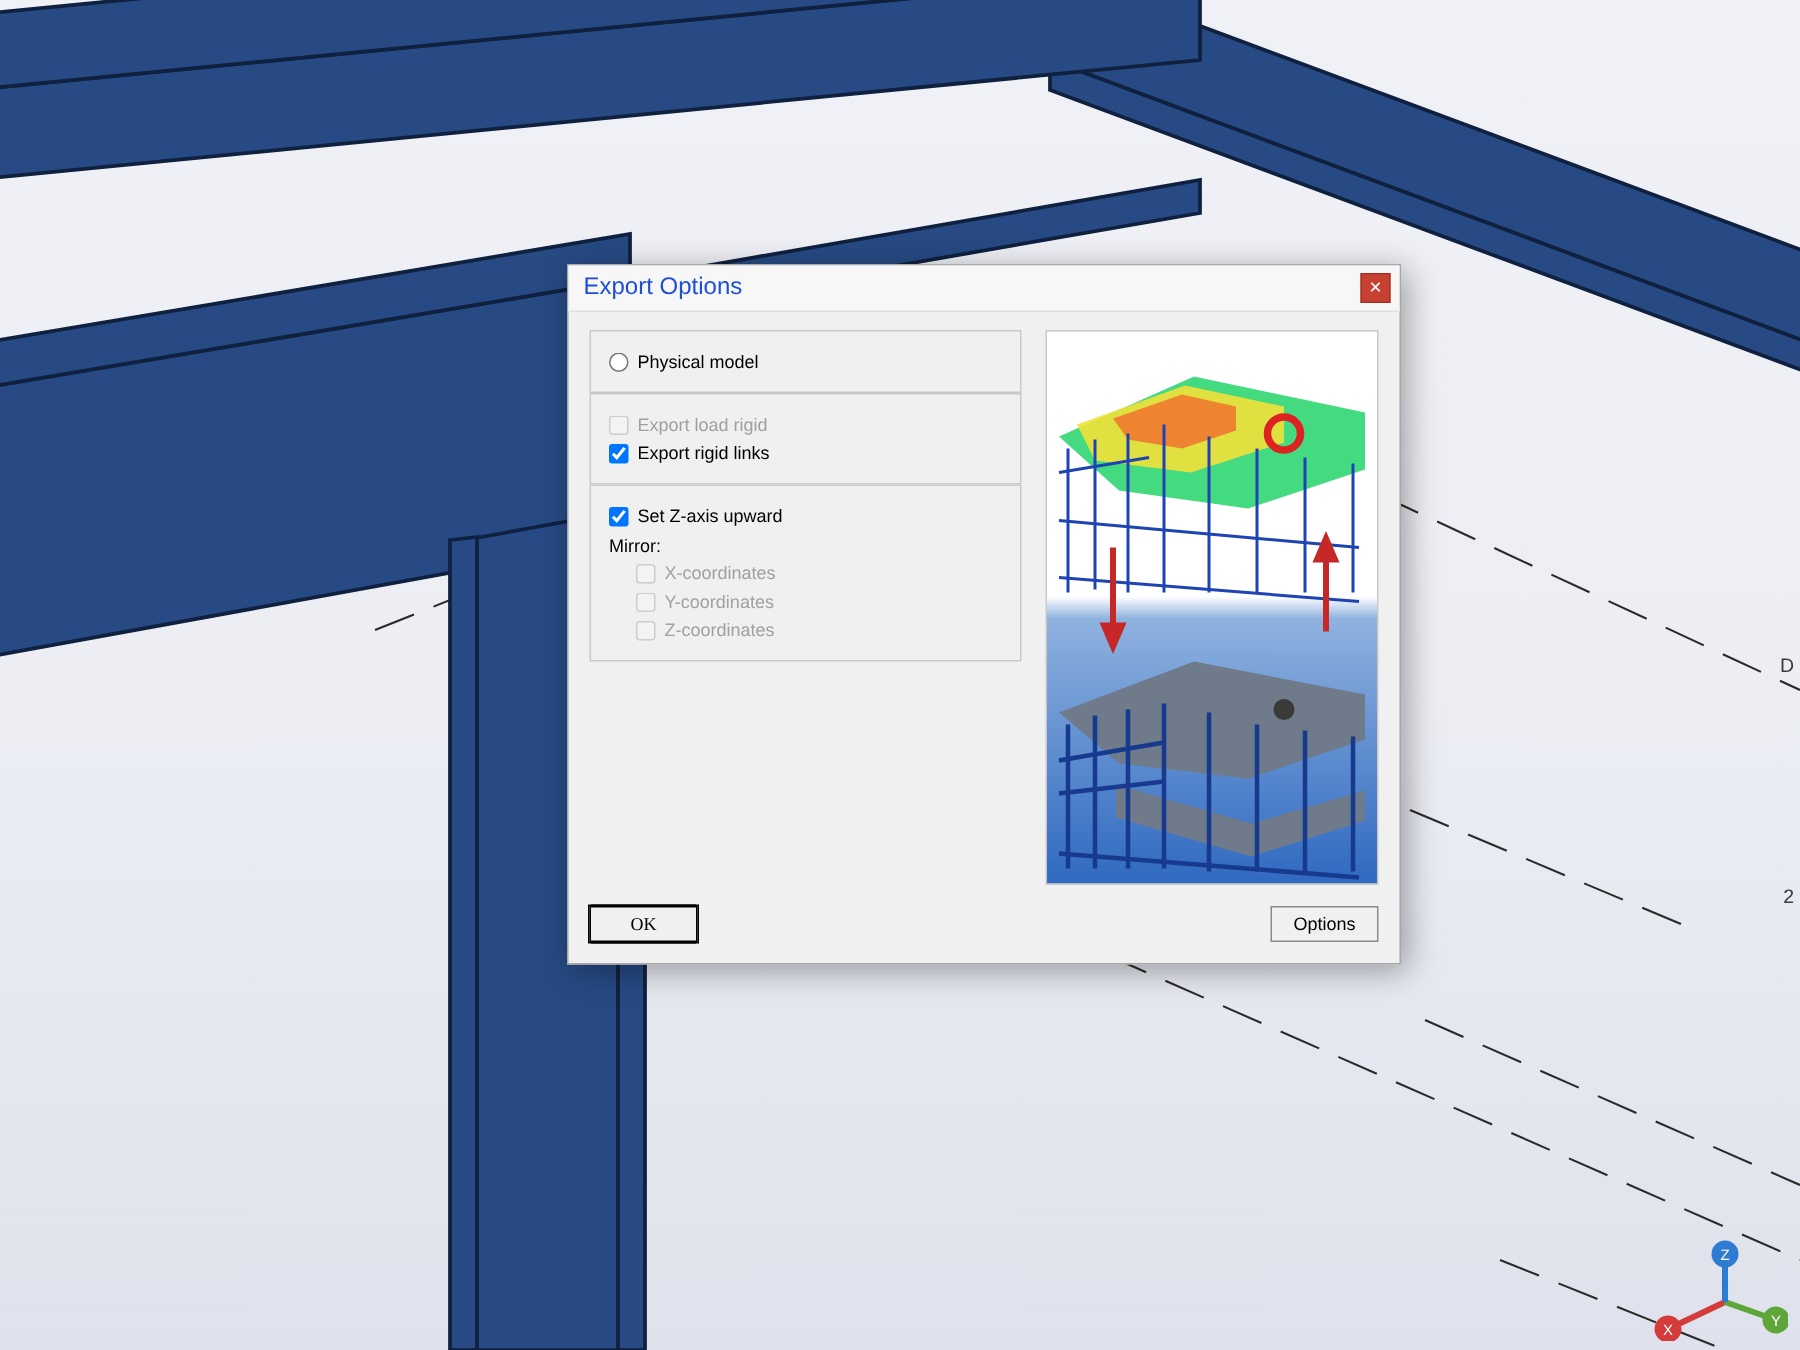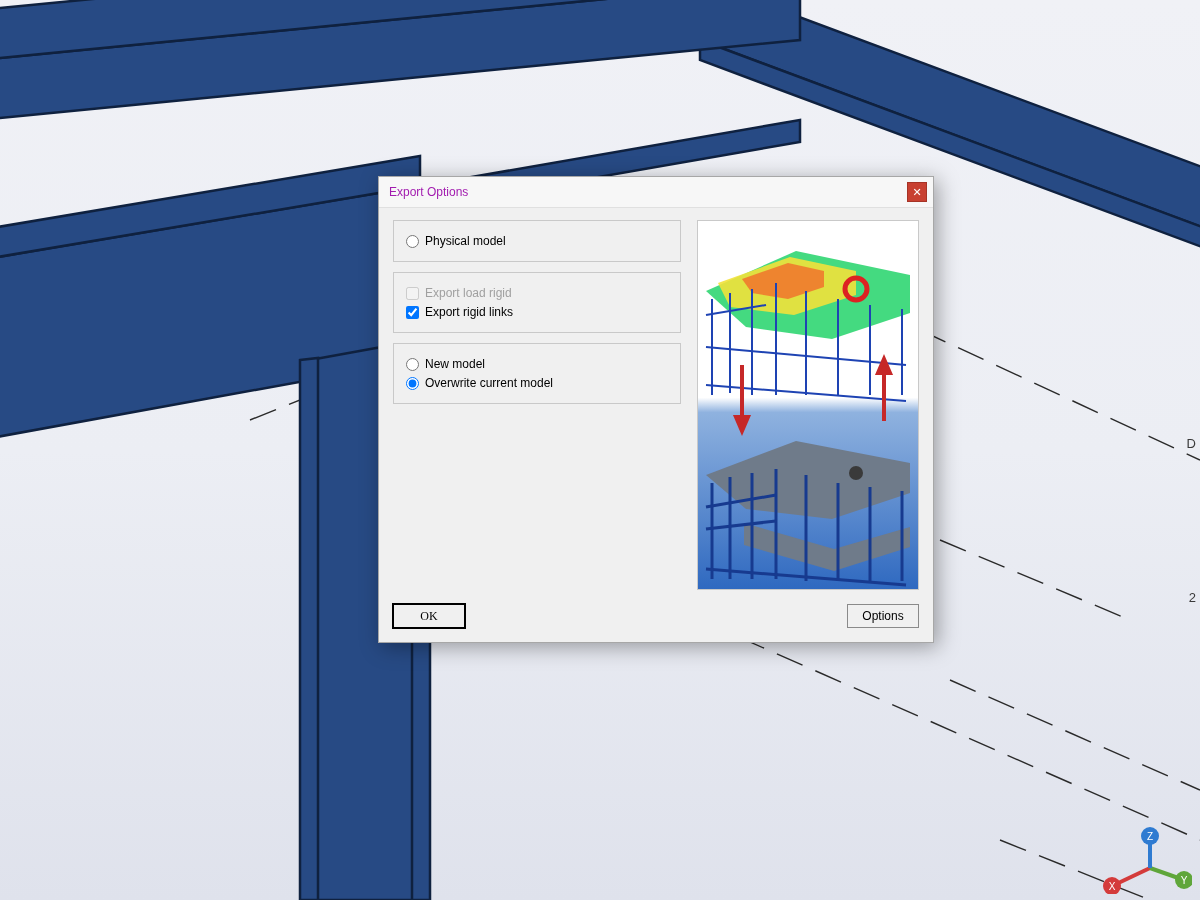--- a/index.html
+++ b/index.html
@@ -1,23 +1,23 @@
 <!DOCTYPE html>
 <html><head>
 <meta charset="utf-8">
 <style>
   html,body{margin:0;padding:0;width:1200px;height:900px;overflow:hidden;font-family:"Segoe UI",Tahoma,sans-serif;font-size:12px;color:#000;background:#fff;}
   .viewport{position:absolute;inset:0;background:linear-gradient(#f0f1f6 0%,#eceef4 50%,#dfe2ec 100%);}
   .viewport svg{position:absolute;inset:0;}
   .dialog{position:absolute;left:378px;top:176px;width:554px;background:#f0f0f0;border:1px solid #a7a7a7;box-shadow:4px 4px 20px rgba(0,0,0,0.35);}
   .titlebar{height:30px;display:flex;align-items:center;padding:0 0 0 10px;background:#f7f7f7;border-bottom:1px solid #e0e0e0;}
-  .titlebar .title{flex:1;font-size:12px;color:#a21caf;}
+  .titlebar .title{flex:1;font-size:16px;color:#1d4ed8;}
   .closebtn{width:18px;height:18px;margin-right:6px;background:#c84031;color:#fff;display:flex;align-items:center;justify-content:center;font-size:11px;line-height:1;cursor:pointer;border:1px solid #a63326;}
   .body{padding:12px 14px 14px 14px;display:flex;gap:16px;}
-  .left{flex:1;display:flex;flex-direction:column;gap:10px;}
+  .left{flex:1;display:flex;flex-direction:column;}
   .group{border:1px solid #c9c9c9;background:#f0f0f0;padding:10px 12px;}
   .row{display:flex;align-items:center;gap:6px;margin:1px 0;min-height:18px;}
   .row.indent{padding-left:18px;}
   .row input[type=radio],.row input[type=checkbox]{margin:0;width:13px;height:13px;}
   .row label{cursor:default;}
   .disabled,.disabled label{color:#a0a0a0;}
   .mirrorlbl{margin:4px 0 2px 0;color:#000;}
   .preview{width:220px;height:368px;border:1px solid #c9c9c9;background:linear-gradient(#ffffff 0%,#ffffff 48%,#8fb2df 52%,#2f69c0 100%);position:relative;overflow:hidden;}
   .preview svg{position:absolute;inset:0;}
   .footer{display:flex;padding:0 14px 14px 14px;gap:10px;}
@@ -101,31 +101,40 @@
         <div class="row disabled">
           <input type="checkbox" id="cb-lc" disabled="" style="">
           <label for="cb-lc">Export load rigid</label>
         </div>
         <div class="row">
           <input type="checkbox" id="cb-rl" checked="" style="">
           <label for="cb-rl">Export rigid links</label>
         </div>
       </div>
 
-
       <div class="group">
         <div class="row">
-          <input type="radio" name="tg" id="tg-n" style="">
-          <label for="tg-n">New model</label>
+          <input type="checkbox" id="cb-z" checked="" style="">
+          <label for="cb-z">Set Z-axis upward</label>
         </div>
-        <div class="row">
-          <input type="radio" name="tg" id="tg-o" checked="" style="">
-          <label for="tg-o">Overwrite current model</label>
+        <div class="mirrorlbl">Mirror:</div>
+        <div class="row indent disabled">
+          <input type="checkbox" id="cb-mx" disabled="" style="">
+          <label for="cb-mx">X-coordinates</label>
+        </div>
+        <div class="row indent disabled">
+          <input type="checkbox" id="cb-my" disabled="" style="">
+          <label for="cb-my">Y-coordinates</label>
+        </div>
+        <div class="row indent disabled">
+          <input type="checkbox" id="cb-mz" disabled="" style="">
+          <label for="cb-mz">Z-coordinates</label>
         </div>
       </div>
+
     </div>
 
     <div class="preview">
       <svg viewBox="0 0 220 368">
 
         <g transform="translate(8,14)">
 
           <polygon points="0,56 90,16 204,40 204,78 126,104 40,92" fill="#23d36a" opacity="0.85"></polygon>
           <polygon points="12,48 84,22 150,36 150,60 88,80 24,72" fill="#f2e13a" opacity="0.9"></polygon>
           <polygon points="36,44 82,28 118,36 118,52 82,64 46,58" fill="#f07a2e" opacity="0.9"></polygon>

